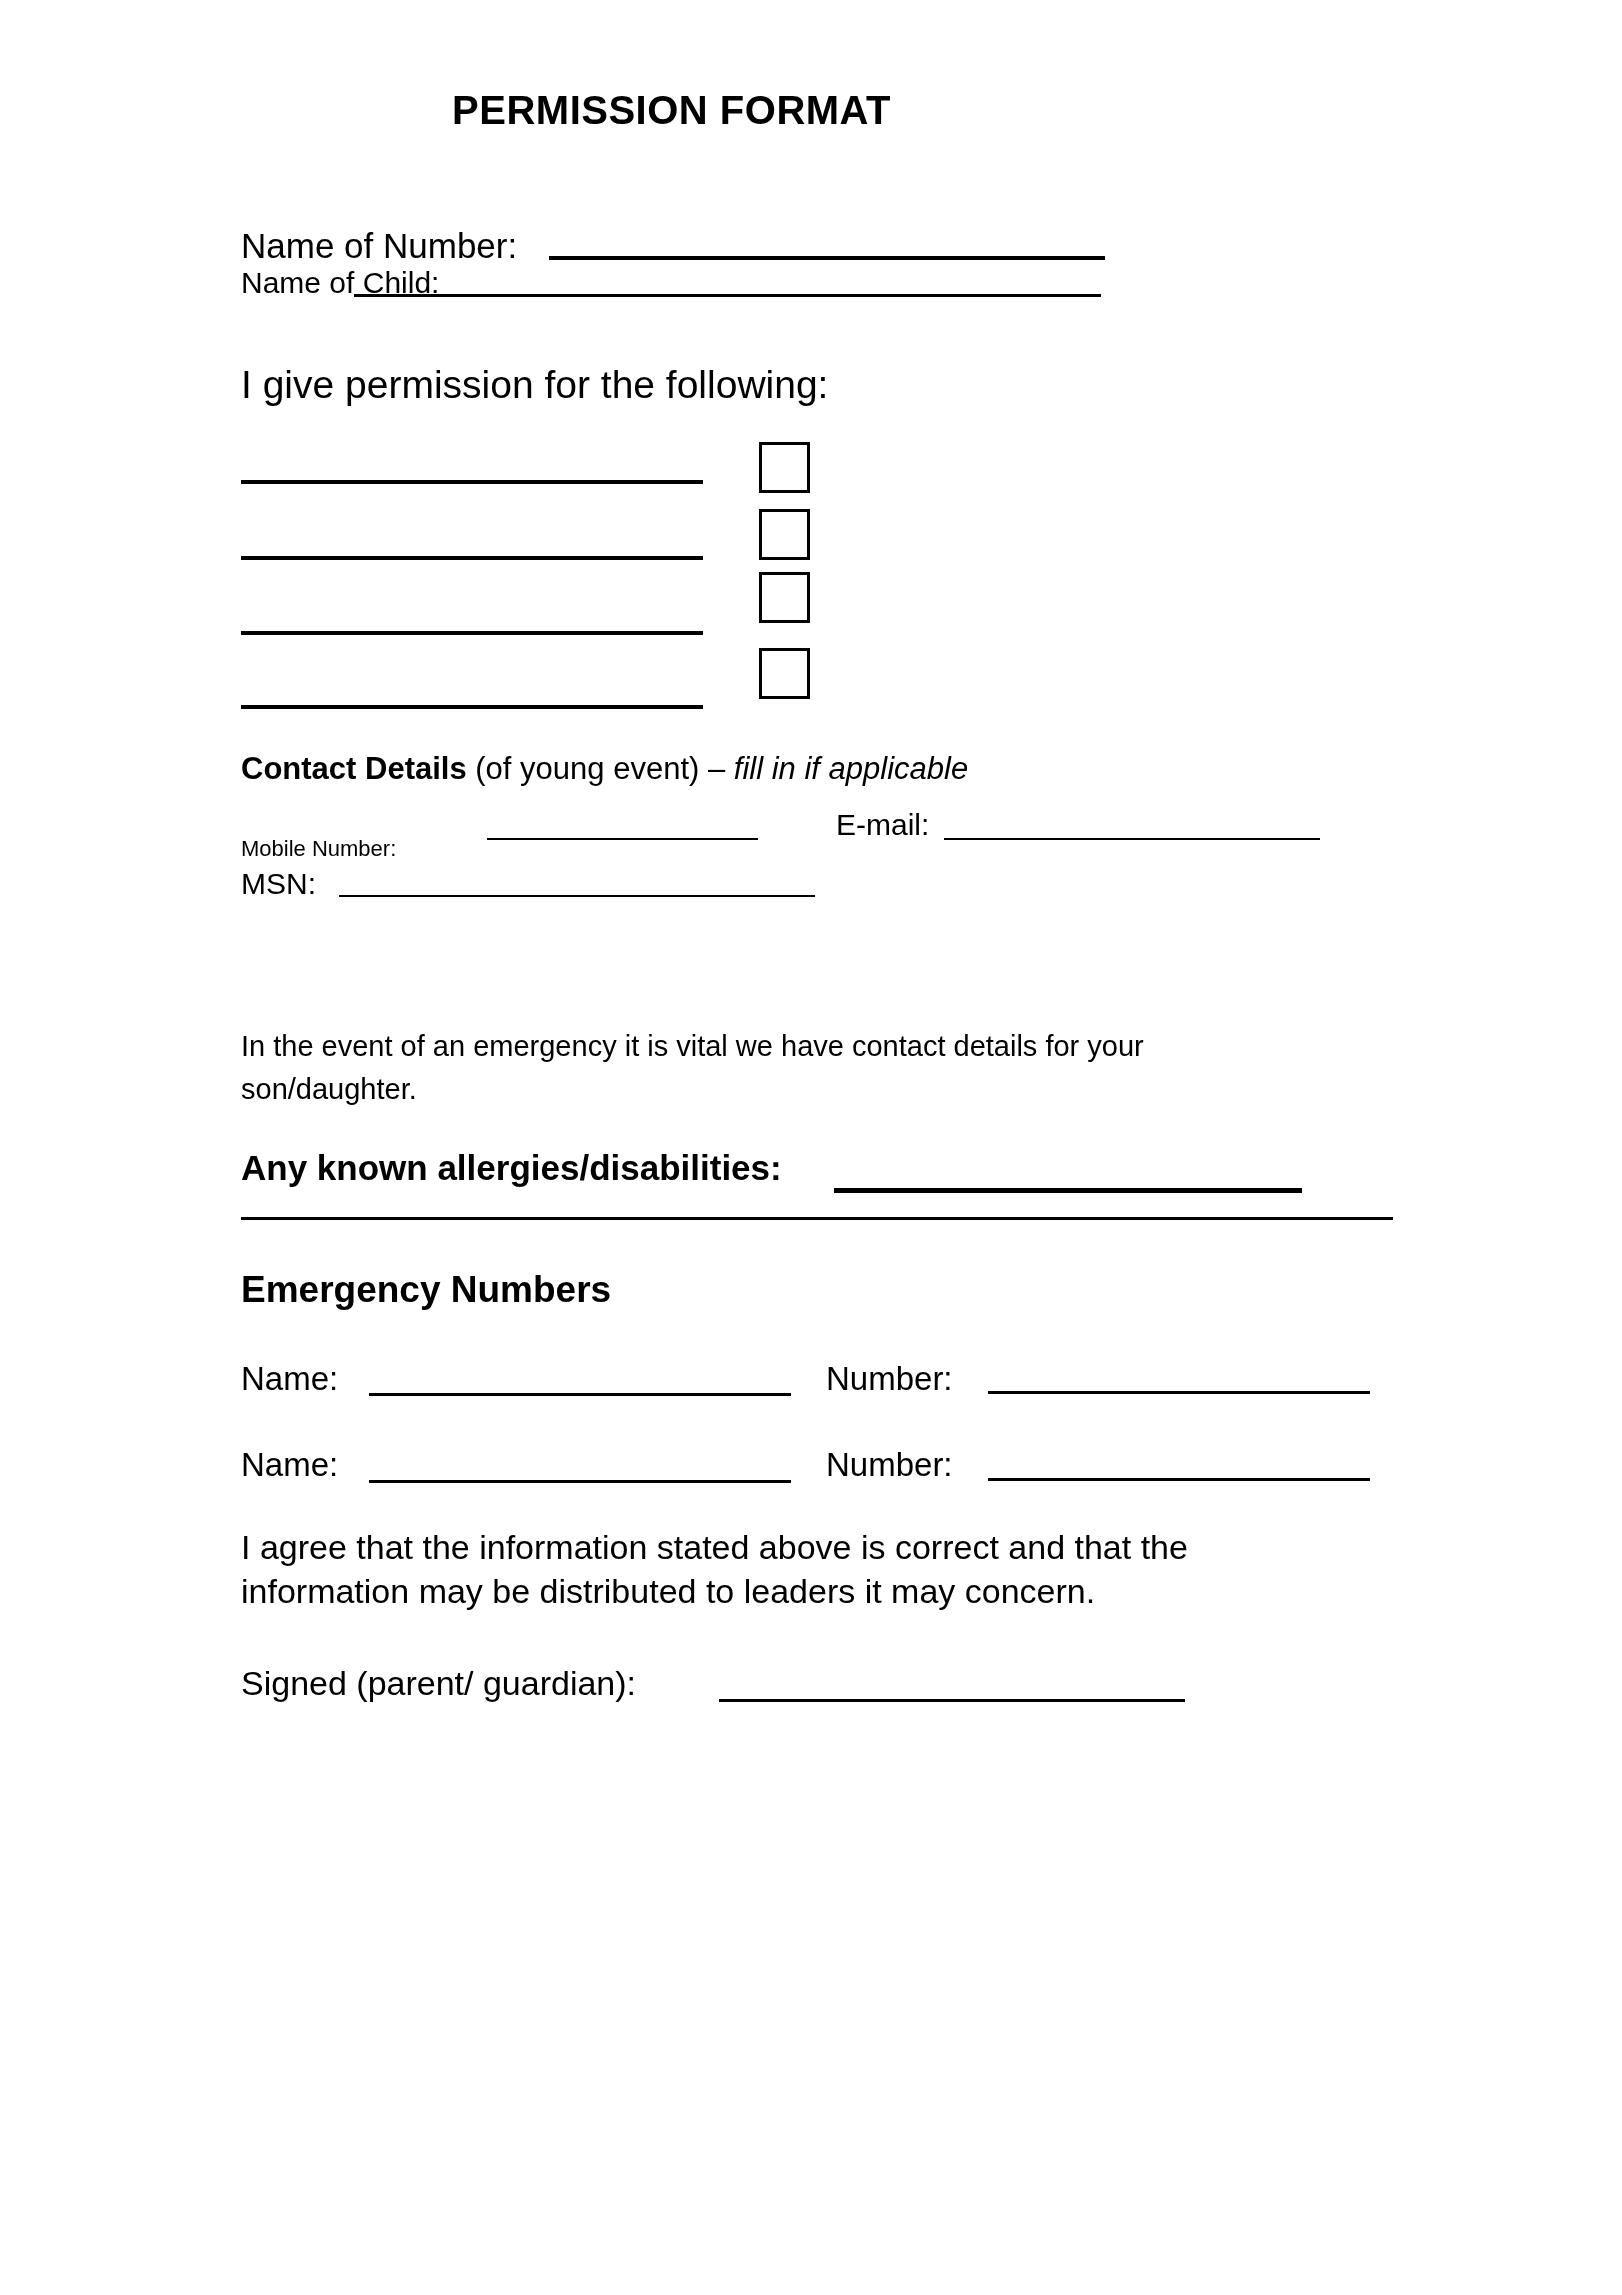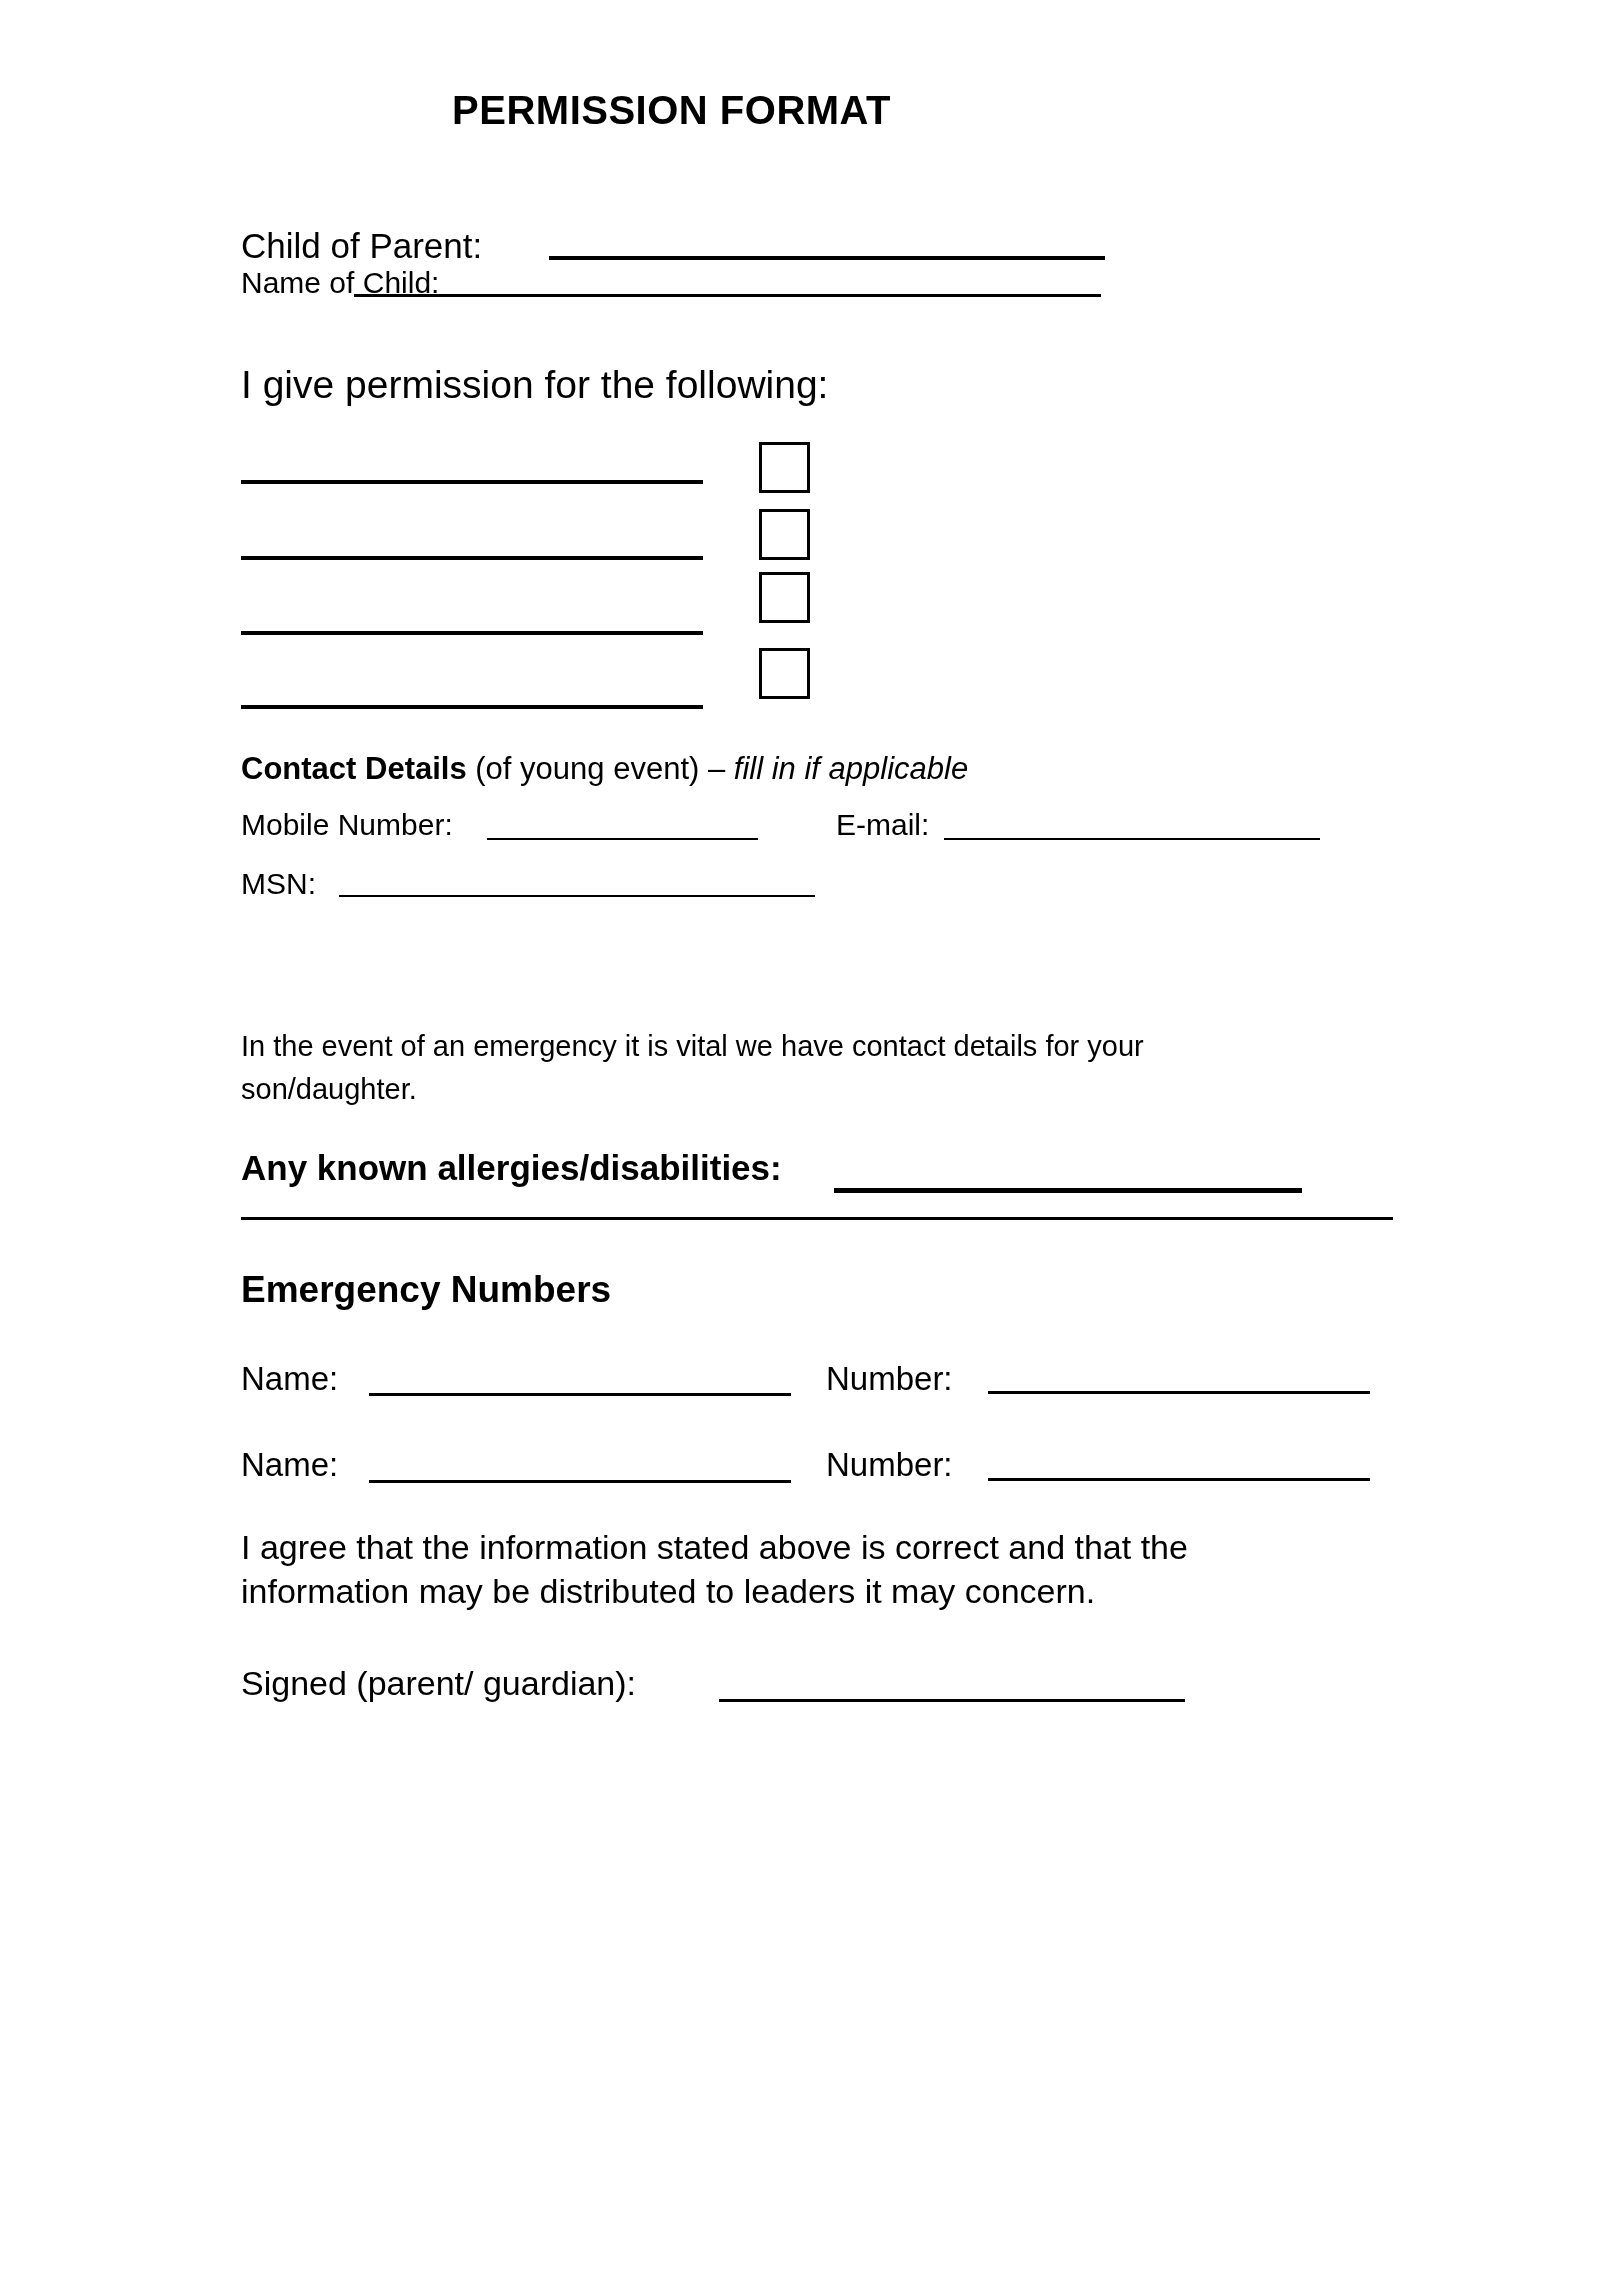--- a/index.html
+++ b/index.html
@@ -49,21 +49,21 @@
   }
   .checkbox.c1 { top: 442px; }
   .checkbox.c2 { top: 509px; }
   .checkbox.c3 { top: 572px; }
   .checkbox.c4 { top: 648px; }
 
   .contact-heading { top: 751px; left: 241px; font-size: 31px; white-space: nowrap; }
   .contact-heading .b { font-weight: bold; }
   .contact-heading .i { font-style: italic; }
 
-  .lbl-mobile { top: 808px; left: 241px; font-size: 30px; }
+  .lbl-mobile { top: 836px; left: 241px; font-size: 22px; }
   .f-mobile   { top: 838px; left: 487px; width: 271px; }
   .lbl-email  { top: 808px; left: 836px; font-size: 30px; }
   .f-email    { top: 838px; left: 944px; width: 376px; }
   .lbl-msn    { top: 867px; left: 241px; font-size: 30px; }
   .f-msn      { top: 895px; left: 339px; width: 476px; }
 
   .health-heading {
     top: 983px; left: 241px;
     font-size: 36px; font-weight: bold;
     padding-bottom: 4.6px; border-bottom: 4.6px solid #000;
@@ -96,21 +96,21 @@
   .lbl-signed { top: 1664px; left: 241px; font-size: 34px; }
   .f-signed   { top: 1699px; left: 719px; width: 466px; }
 </style>
 </head>
 <body>
 
 <div class="page">
 
   <div class="abs title">PERMISSION FORMAT</div>
 
-  <div class="abs lbl-parent">Child of Parent:</div>
+  <div class="abs lbl-parent">Name of Number:</div>
   <div class="u thick f-parent"></div>
 
   <div class="abs lbl-child">Name of Child:</div>
   <div class="u f-child"></div>
 
   <div class="abs intro">I give permission for the following:</div>
 
   <div class="u thick perm-line l1"></div>
   <div class="checkbox c1"></div>
 

